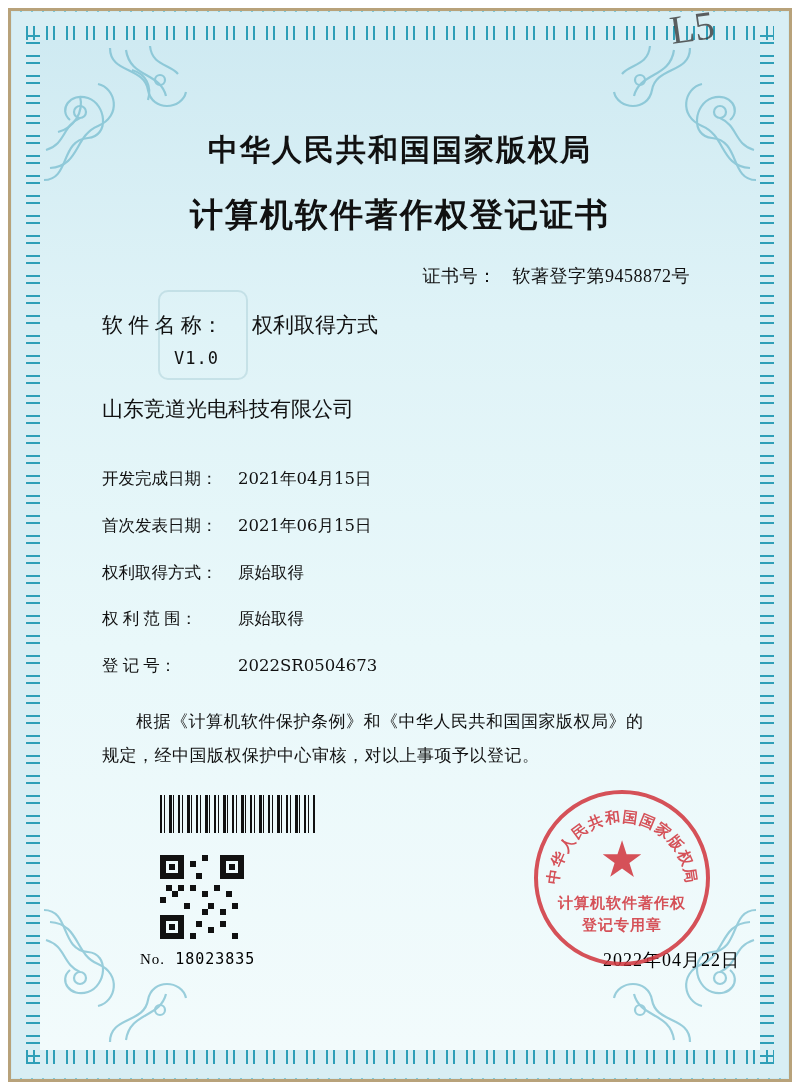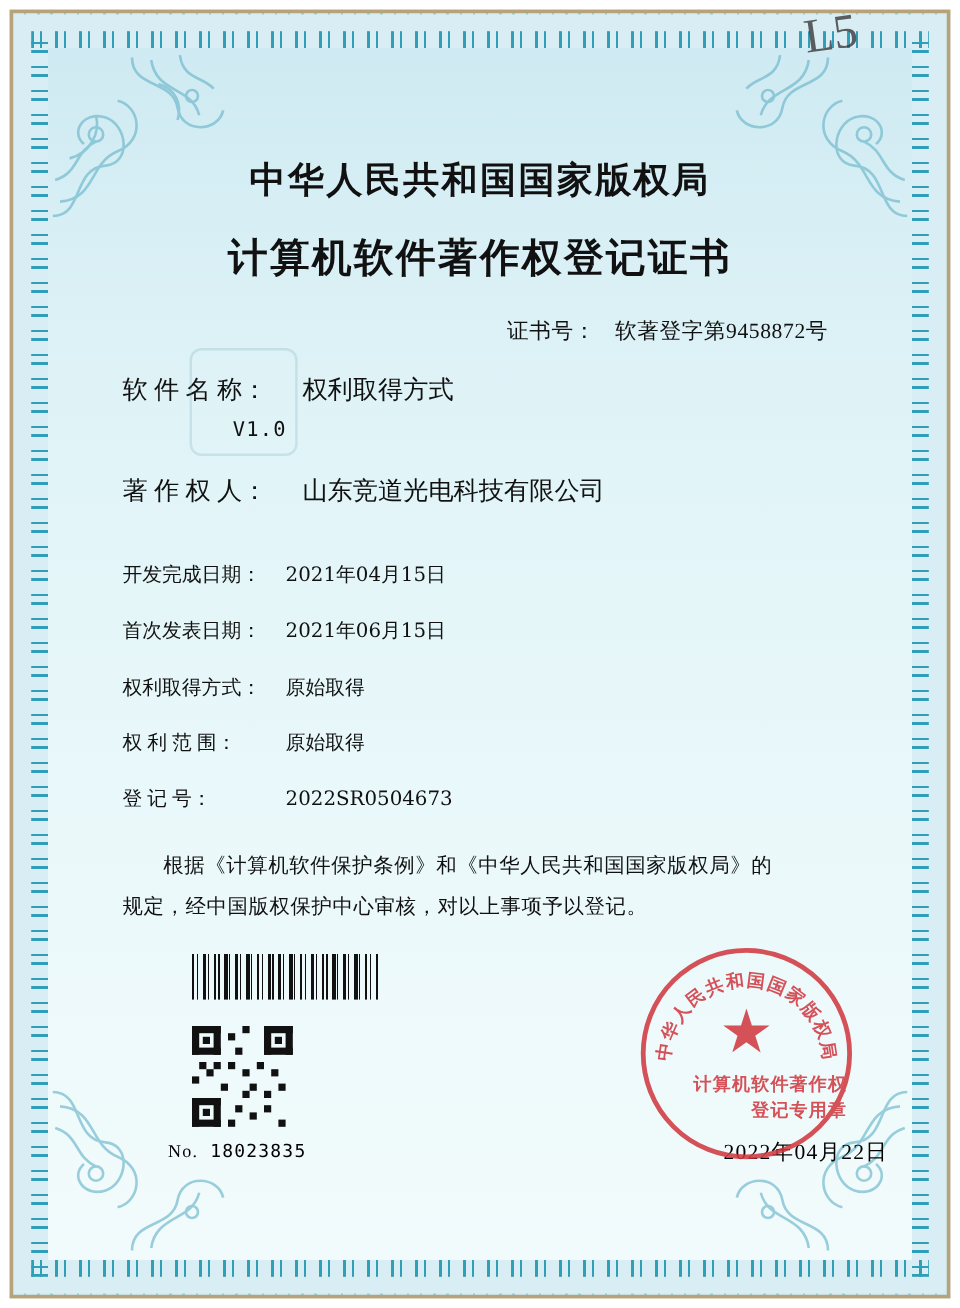--- a/index.html
+++ b/index.html
@@ -107,21 +107,21 @@
   }
   .row .label{
     width:150px;
     flex:0 0 150px;
     letter-spacing:0px;
     white-space:nowrap;
   }
   .row .value{flex:1;font-family:"DejaVu Serif","Liberation Serif",serif;}
   .row.name{margin-bottom:6px;}
   .version{
-    margin-left:92px;
+    margin-left:72px;
     font-size:17px;
     font-family:"DejaVu Sans Mono","Liberation Mono",monospace;
     letter-spacing:1px;
     margin-top:2px;
   }
   .gap-lg{height:42px;}
   .gap-md{height:26px;}
   .row.small{font-size:16.5px;margin-bottom:22px;justify-content:center;}
   .row.small .label{width:136px;flex:0 0 136px;}
   .para{
@@ -183,21 +183,21 @@
     position:absolute;left:0;top:0;width:168px;height:168px;
   }
   .seal .arc text{
     font-family:"DejaVu Serif","Liberation Serif",serif;
     font-size:15px;
     font-weight:700;
     fill:#d1343c;
     letter-spacing:1.5px;
   }
   .seal .bottom1,.seal .bottom2{
-    position:absolute;width:100%;text-align:right;
+    position:absolute;width:100%;text-align:center;
     font-size:15px;font-weight:700;letter-spacing:1px;
     font-family:"DejaVu Serif","Liberation Serif",serif;
   }
   .seal .bottom1{top:100px;}
   .seal .bottom2{top:122px;}
   
   .watermark{
     position:absolute;left:118px;top:250px;
     width:86px;height:86px;
     border:2px solid rgba(120,170,185,.25);
@@ -288,21 +288,20 @@
 
       <div class="row name">
         <span class="label">软 件 名 称：</span>
         <span class="value">权利取得方式</span>
       </div>
       <div class="version">V1.0</div>
 
       <div class="gap-md"></div>
 
       <div class="row">
-        <span class="label">著 作 权 人：</span>
         <span class="value">山东竞道光电科技有限公司</span>
       </div>
 
       <div class="gap-lg"></div>
 
       <div class="row small">
         <span class="label">开发完成日期：</span>
         <span class="value">2021年04月15日</span>
       </div>
 

